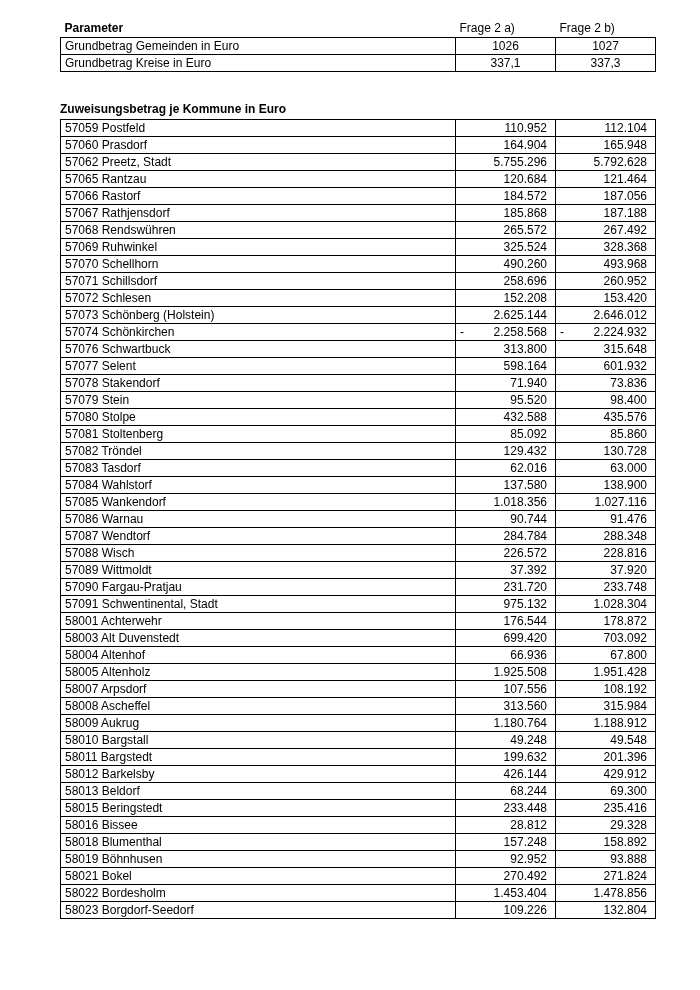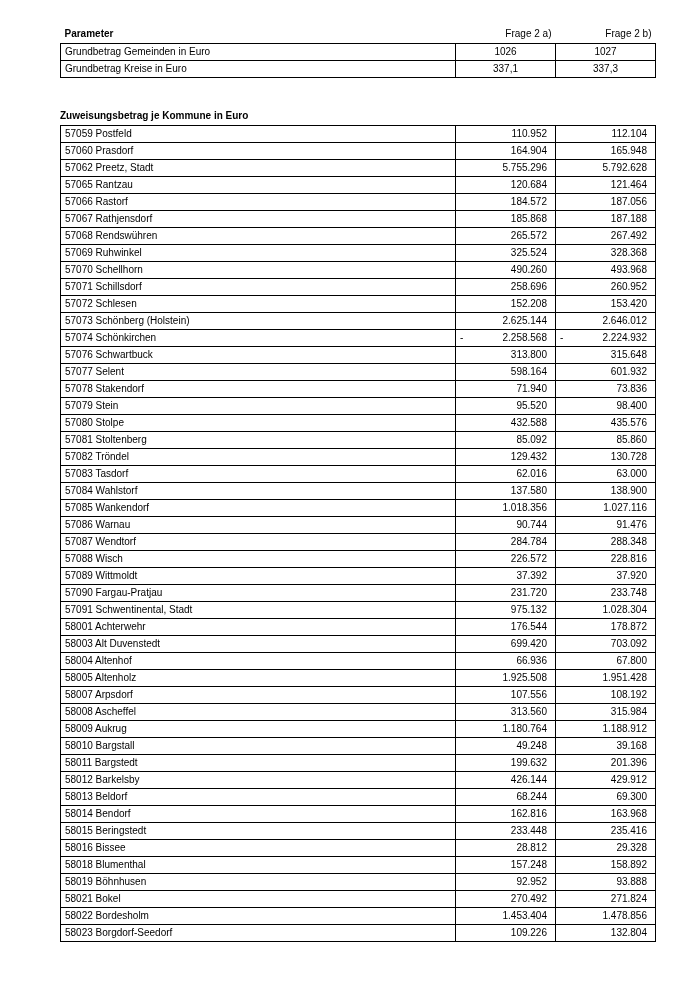--- a/index.html
+++ b/index.html
@@ -6,44 +6,44 @@
     margin: 0;
     padding: 0;
     background: #ffffff;
   }
   .page {
     position: relative;
     width: 700px;
     height: 990px;
     background: #ffffff;
     font-family: "Liberation Sans", sans-serif;
-    font-size: 10px;
+    font-size: 12px;
     color: #000000;
     overflow: hidden;
     box-sizing: border-box;
-    padding: 26px 45px 0 60px;
+    padding: 20px 45px 0 60px;
   }
   table {
     border-collapse: collapse;
     table-layout: fixed;
     width: 595px;
   }
   col.c-name { width: 395px; }
   col.c-a { width: 100px; }
   col.c-b { width: 100px; }
 
   
   .param-head td {
     border: none;
     padding: 1px 4px 2px 4px;
     line-height: 14px;
     height: 14px;
   }
   .param-head .h-name { font-weight: bold; text-align: left; }
-  .param-head .h-num { font-weight: normal; text-align: right; }
+  .param-head .h-num { font-weight: normal; text-align: left; }
 
   
   td.cell {
     border: 1px solid #000000;
     padding: 1px 8px 1px 4px;
     line-height: 14px;
     height: 14px;
     overflow: hidden;
     white-space: nowrap;
   }
@@ -277,43 +277,38 @@
           <td class="cell num"><span>315.984</span></td>
         </tr>
         <tr>
           <td class="cell name">58009 Aukrug</td>
           <td class="cell num"><span>1.180.764</span></td>
           <td class="cell num"><span>1.188.912</span></td>
         </tr>
         <tr>
           <td class="cell name">58010 Bargstall</td>
           <td class="cell num"><span>49.248</span></td>
-          <td class="cell num"><span>39.168</span></td>
+          <td class="cell num"><span>49.548</span></td>
         </tr>
         <tr>
           <td class="cell name">58011 Bargstedt</td>
           <td class="cell num"><span>199.632</span></td>
           <td class="cell num"><span>201.396</span></td>
         </tr>
         <tr>
           <td class="cell name">58012 Barkelsby</td>
           <td class="cell num"><span>426.144</span></td>
           <td class="cell num"><span>429.912</span></td>
         </tr>
         <tr>
           <td class="cell name">58013 Beldorf</td>
           <td class="cell num"><span>68.244</span></td>
           <td class="cell num"><span>69.300</span></td>
         </tr>
         <tr>
-          <td class="cell name">58014 Bendorf</td>
-          <td class="cell num"><span>162.816</span></td>
-          <td class="cell num"><span>163.968</span></td>
-        </tr>
-        <tr>
           <td class="cell name">58015 Beringstedt</td>
           <td class="cell num"><span>233.448</span></td>
           <td class="cell num"><span>235.416</span></td>
         </tr>
         <tr>
           <td class="cell name">58016 Bissee</td>
           <td class="cell num"><span>28.812</span></td>
           <td class="cell num"><span>29.328</span></td>
         </tr>
         <tr>

